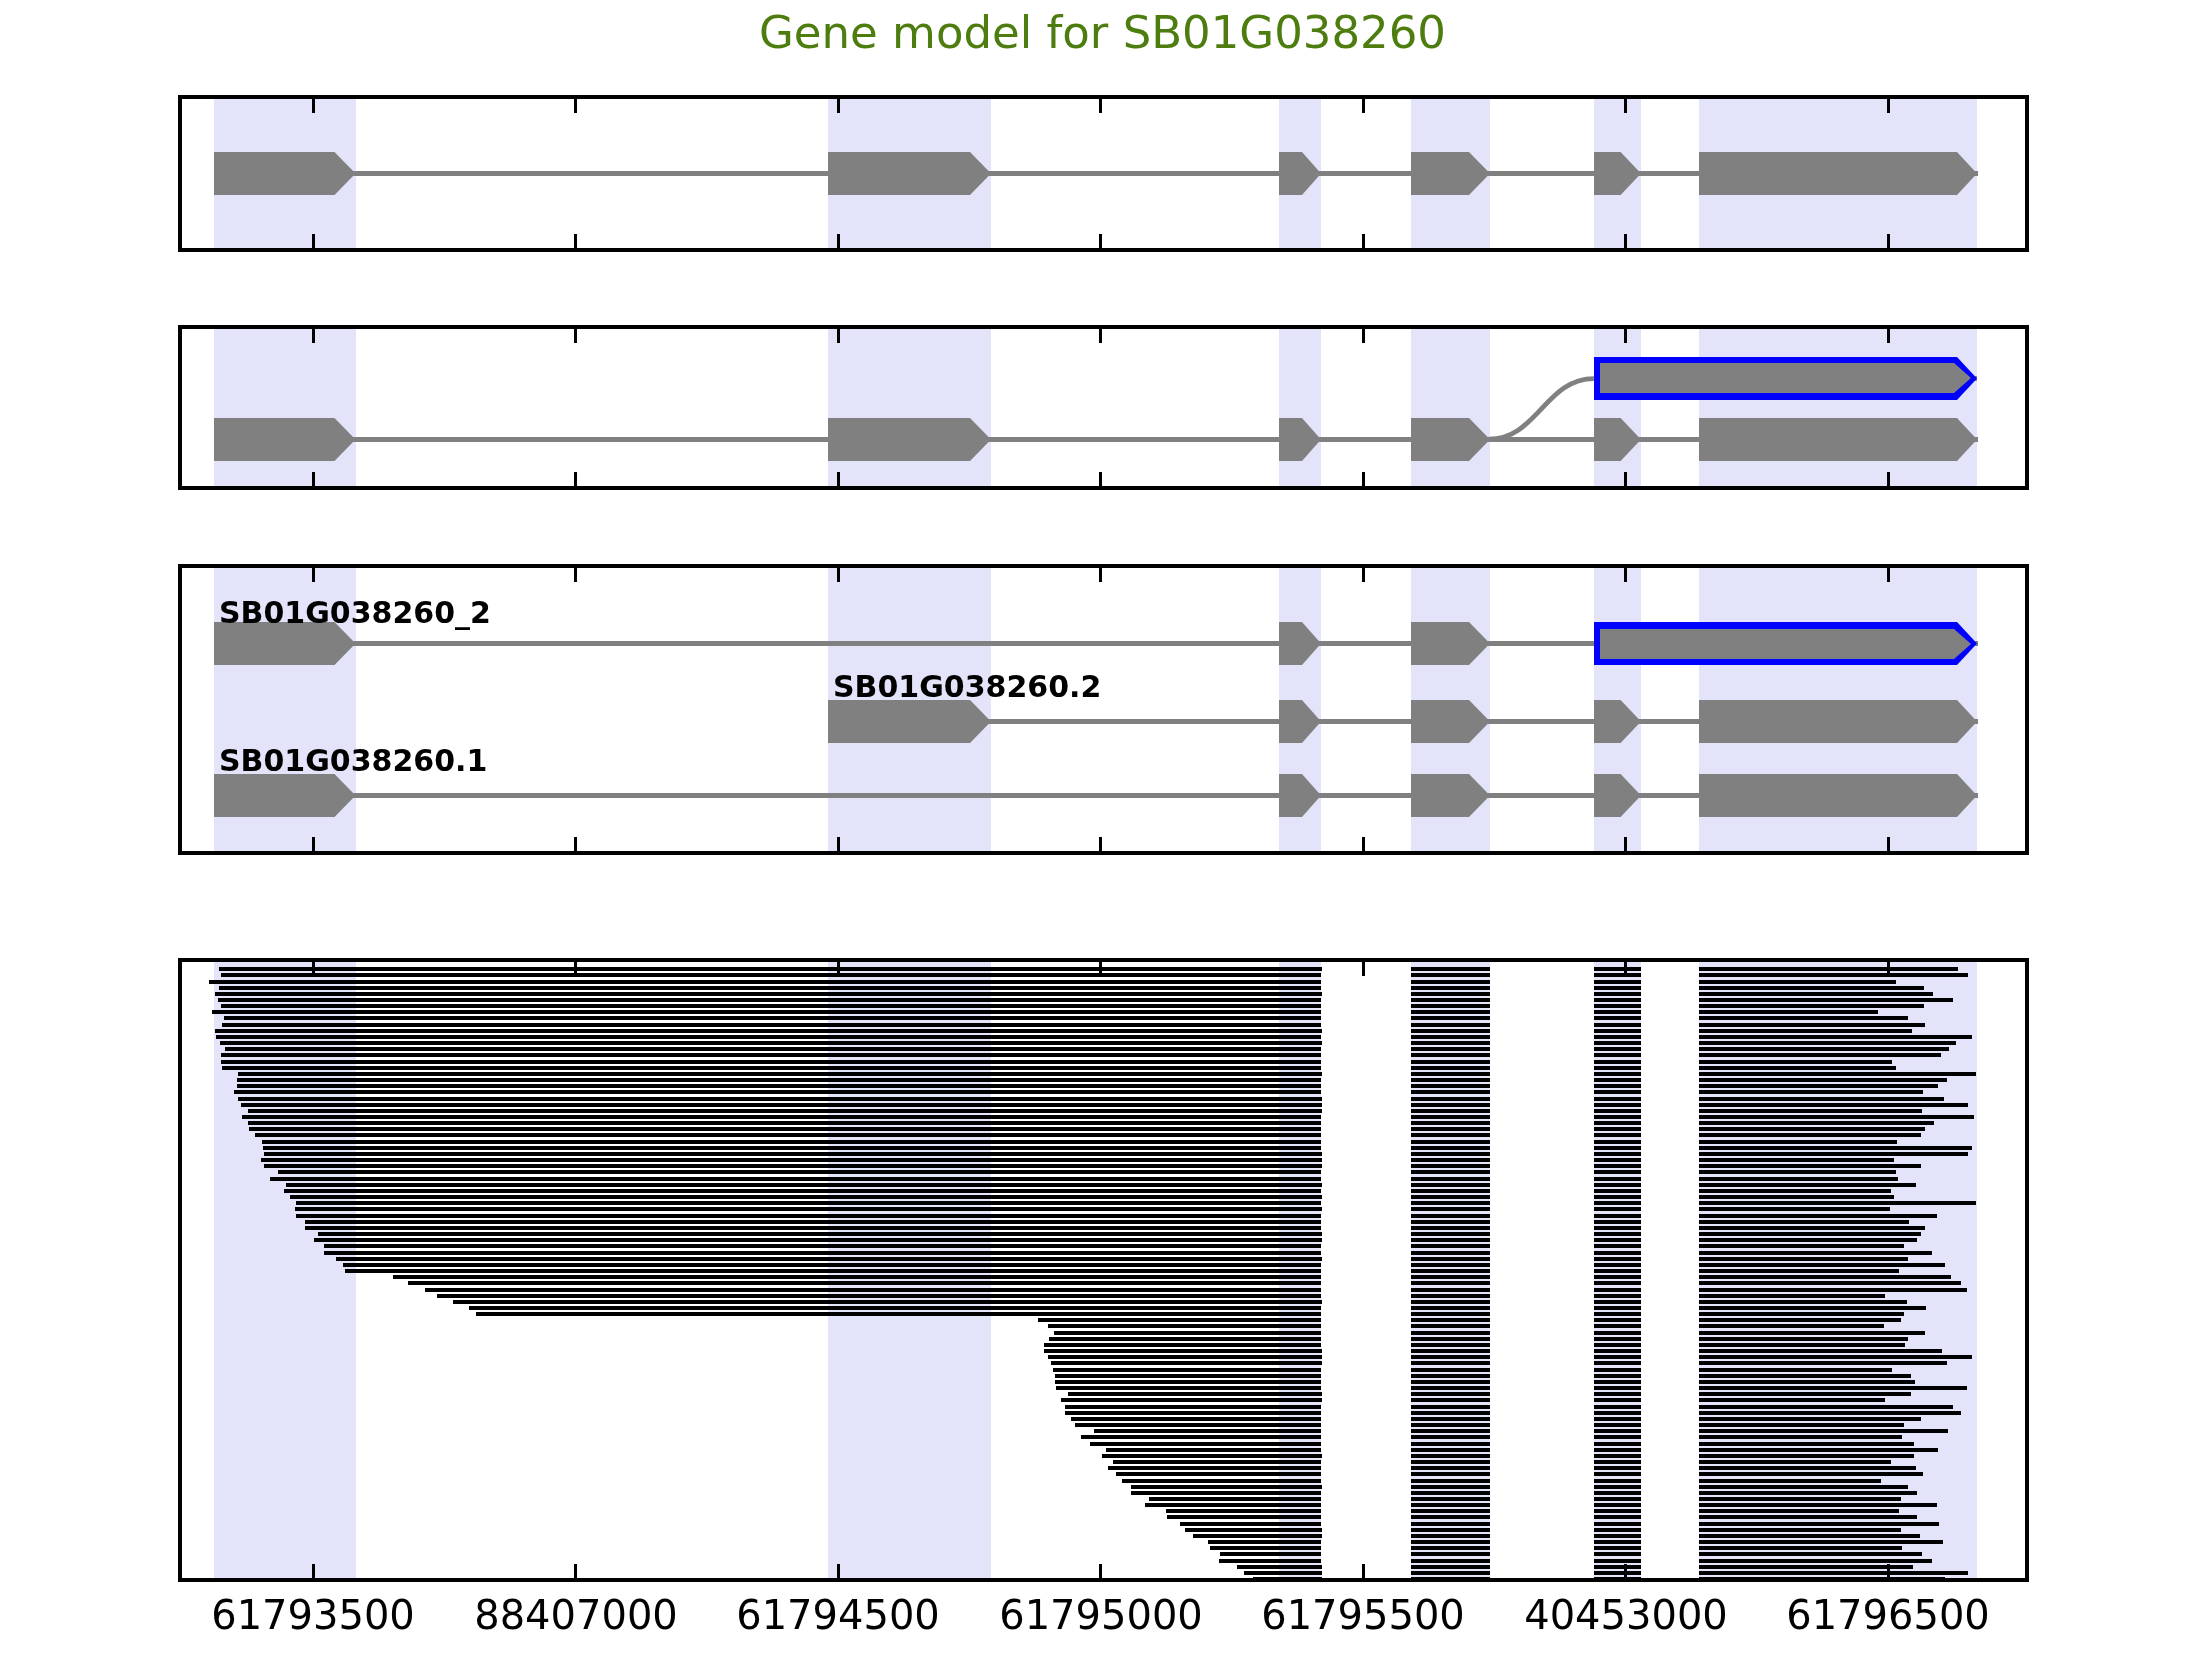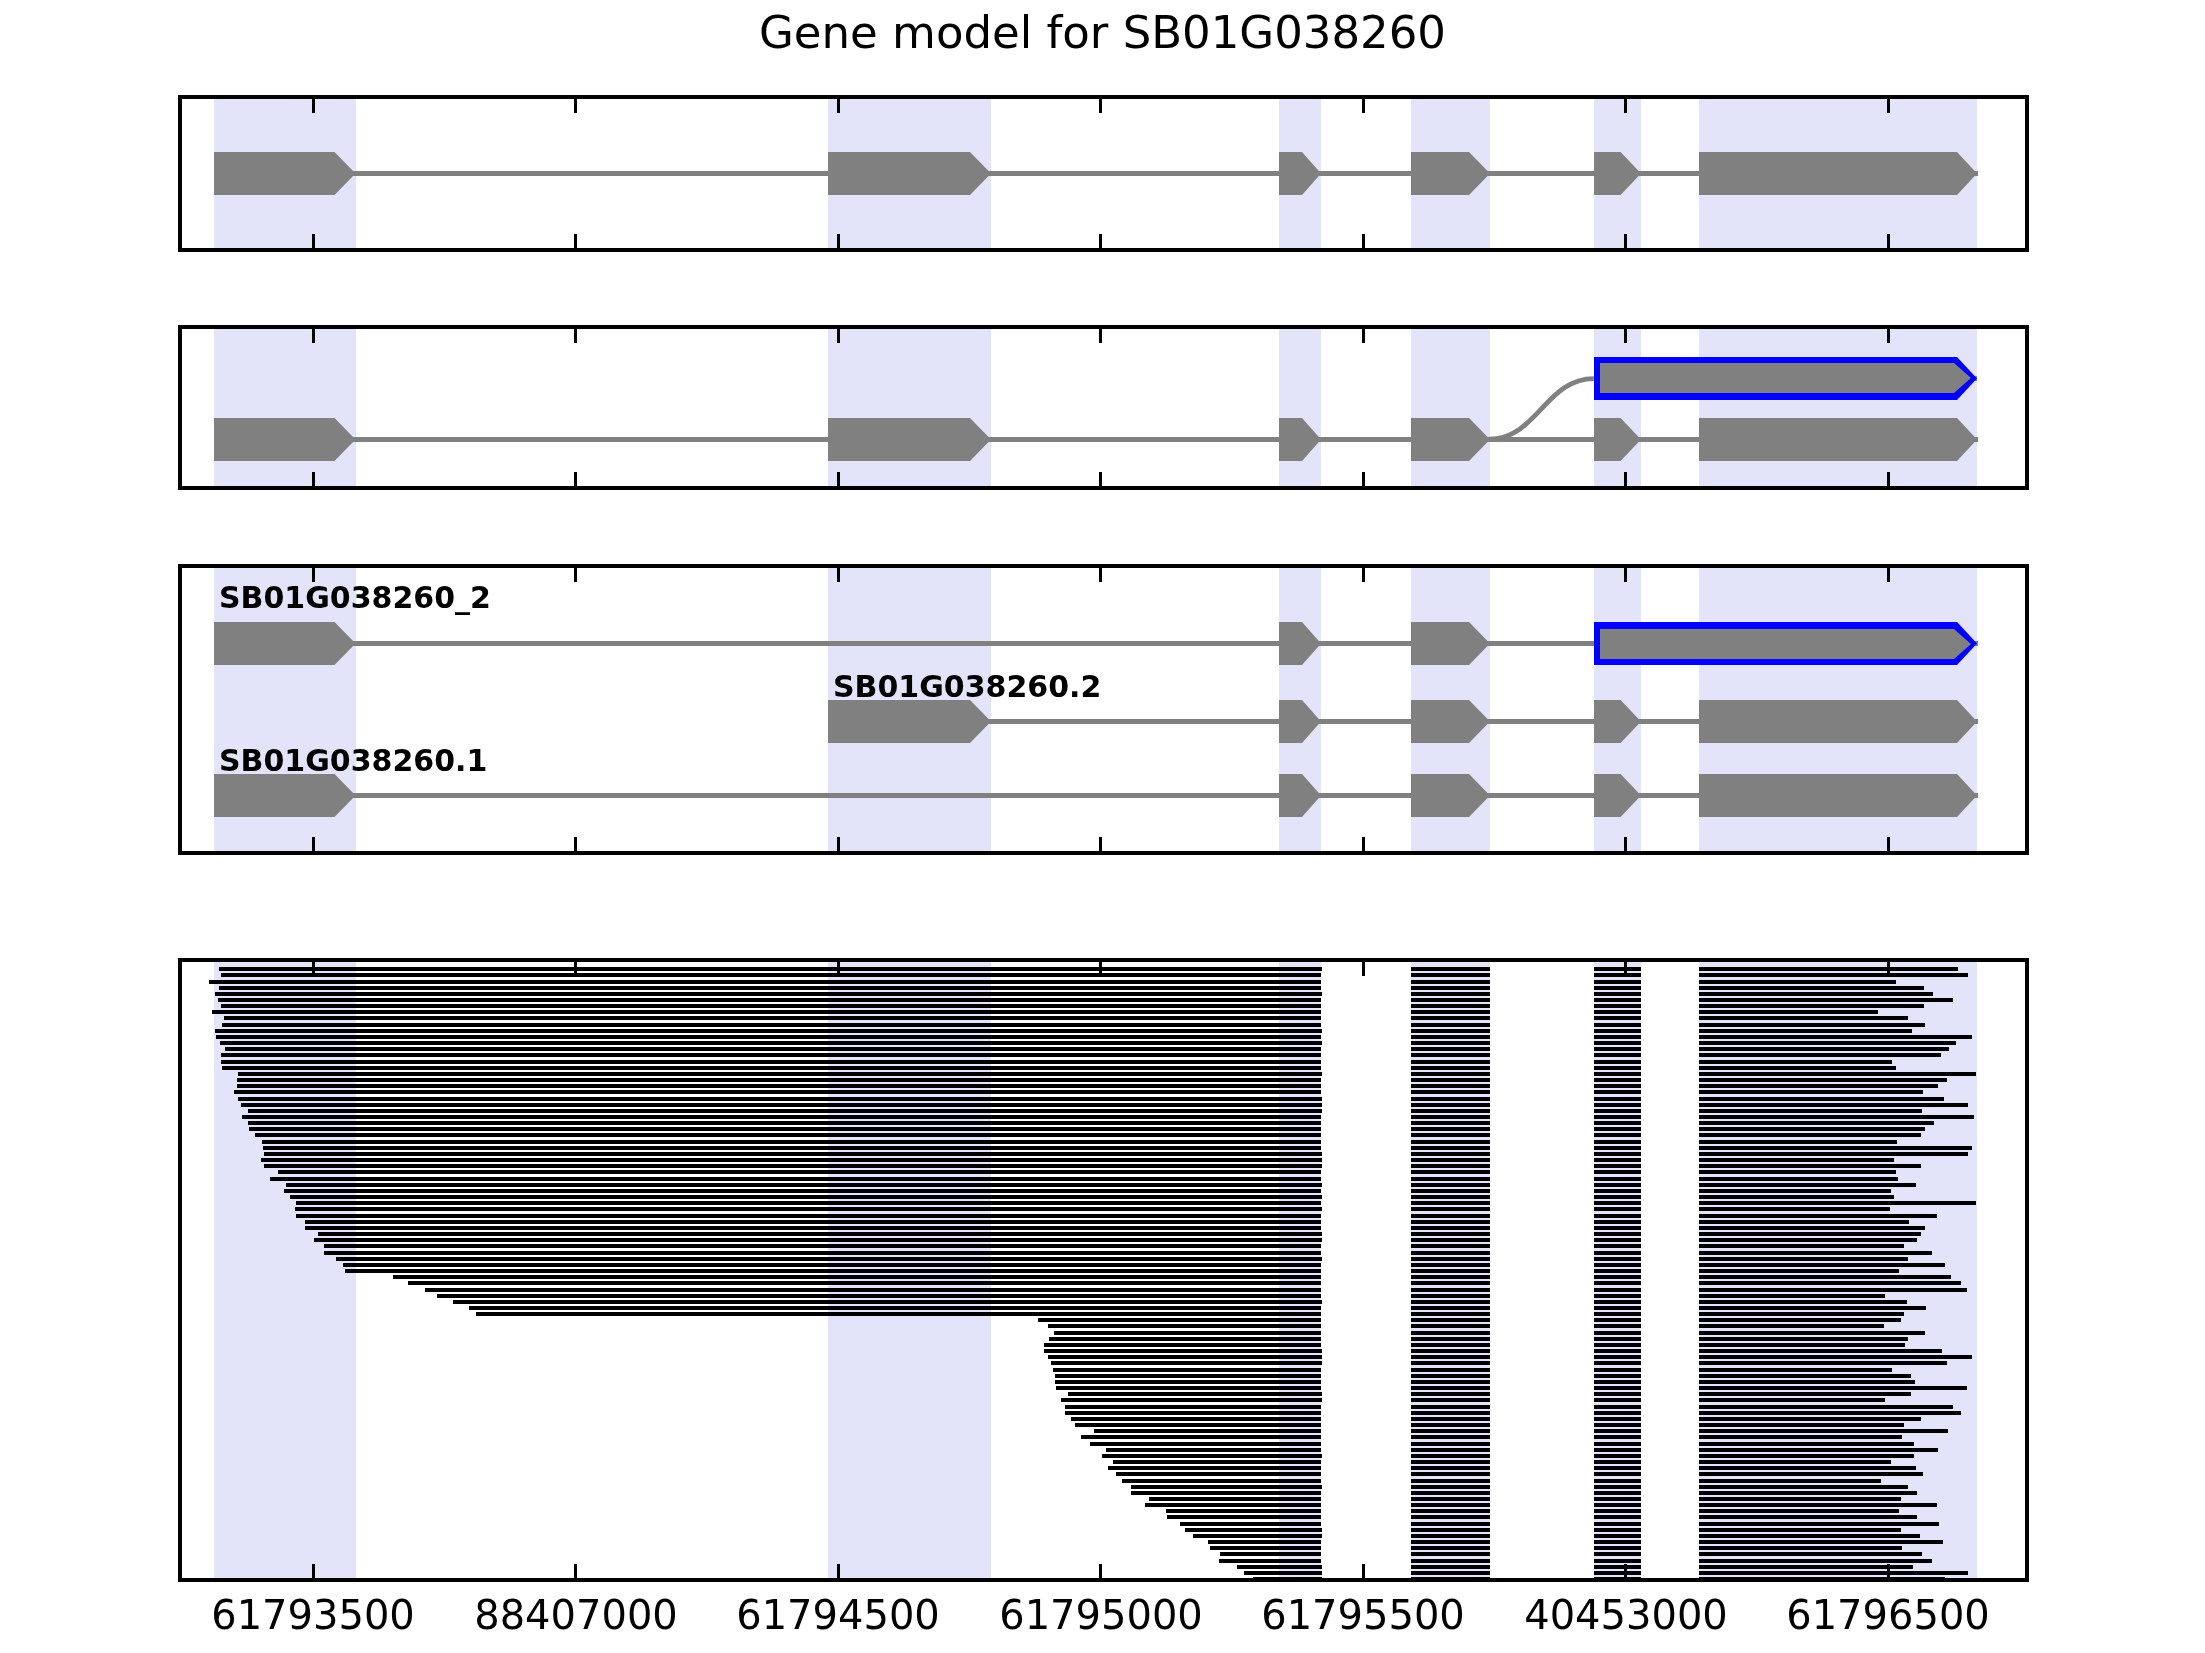--- a/index.html
+++ b/index.html
@@ -1,20 +1,20 @@
 <!DOCTYPE html>
 <html style="font-size:11px"><head>
 <meta charset="utf-8">
 <style>
   html,body{margin:0;padding:0;background:#ffffff;}
   body{width:2205px;height:1654px;font-family:"DejaVu Sans",sans-serif;position:relative;overflow:hidden;}
   .stage{position:absolute;left:0;top:0;width:2205px;height:1654px;}
 
   .panel-title{
-    position:absolute;text-align:center;color:#000000;
+    position:absolute;text-align:center;color:#4d7c0f;
     font-family:"DejaVu Sans",sans-serif;font-weight:400;white-space:nowrap;
   }
   .axes{
     position:absolute;border:4.1px solid #000;background:#ffffff;box-sizing:border-box;
   }
   .inner{position:absolute;left:0;top:0;right:0;bottom:0;overflow:hidden;}
   .hl{position:absolute;top:0;bottom:0;background:#e3e3fa;}
   .tick{position:absolute;width:2.8px;background:#000;}
   .intron{position:absolute;background:#808080;height:4.8px;}
   .exon{position:absolute;background:#808080;}
@@ -128,21 +128,21 @@
         <div class="tick" style="left: 1442px; height: 13.8px; top: 0px;"></div>
         <div class="tick" style="left: 1442px; height: 13.8px; bottom: 0px;"></div>
         <div class="tick" style="left: 1705px; height: 13.8px; top: 0px;"></div>
         <div class="tick" style="left: 1705px; height: 13.8px; bottom: 0px;"></div>
         <div class="intron" style="left: 31.5px; width: 1764px; top: 73px;"></div>
         <div class="exon" style="left: 31.5px; top: 54px; width: 142px; height: 43px; background: rgb(128, 128, 128); clip-path: polygon(0px 0px, 121px 0px, 142px 50%, 121px 100%, 0px 100%);"></div>
         <div class="exon" style="left: 1097px; top: 54px; width: 42px; height: 43px; background: rgb(128, 128, 128); clip-path: polygon(0px 0px, 23px 0px, 42px 50%, 23px 100%, 0px 100%);"></div>
         <div class="exon" style="left: 1229px; top: 54px; width: 79px; height: 43px; background: rgb(128, 128, 128); clip-path: polygon(0px 0px, 58px 0px, 79px 50%, 58px 100%, 0px 100%);"></div>
         <div class="exon-blue" style="left: 1412px; top: 54px; width: 383px; height: 43px; background: rgb(0, 0, 255); clip-path: polygon(0px 0px, 363px 0px, 383px 50%, 363px 100%, 0px 100%);"></div>
         <div class="exon-blue" style="left: 1418px; top: 61px; width: 371px; height: 30px; background: rgb(128, 128, 128); clip-path: polygon(0px 0px, 354px 0px, 371px 50%, 354px 100%, 0px 100%);"></div>
-        <div class="iso-label" style="left: 37px; top: 12px; font-size: 30px;">SB01G038260_2</div>
+        <div class="iso-label" style="left: 37px; top: 27px; font-size: 30px;">SB01G038260_2</div>
         <div class="intron" style="left: 646px; width: 1150px; top: 151px;"></div>
         <div class="exon" style="left: 646px; top: 132px; width: 163px; height: 43px; background: rgb(128, 128, 128); clip-path: polygon(0px 0px, 142px 0px, 163px 50%, 142px 100%, 0px 100%);"></div>
         <div class="exon" style="left: 1097px; top: 132px; width: 42px; height: 43px; background: rgb(128, 128, 128); clip-path: polygon(0px 0px, 23px 0px, 42px 50%, 23px 100%, 0px 100%);"></div>
         <div class="exon" style="left: 1229px; top: 132px; width: 79px; height: 43px; background: rgb(128, 128, 128); clip-path: polygon(0px 0px, 58px 0px, 79px 50%, 58px 100%, 0px 100%);"></div>
         <div class="exon" style="left: 1412px; top: 132px; width: 47px; height: 43px; background: rgb(128, 128, 128); clip-path: polygon(0px 0px, 26.6px 0px, 47px 50%, 26.6px 100%, 0px 100%);"></div>
         <div class="exon" style="left: 1517px; top: 132px; width: 278px; height: 43px; background: rgb(128, 128, 128); clip-path: polygon(0px 0px, 258px 0px, 278px 50%, 258px 100%, 0px 100%);"></div>
         <div class="iso-label" style="left: 651px; top: 101px; font-size: 30px;">SB01G038260.2</div>
         <div class="intron" style="left: 31.5px; width: 1764px; top: 225px;"></div>
         <div class="exon" style="left: 31.5px; top: 206px; width: 142px; height: 43px; background: rgb(128, 128, 128); clip-path: polygon(0px 0px, 121px 0px, 142px 50%, 121px 100%, 0px 100%);"></div>
         <div class="exon" style="left: 1097px; top: 206px; width: 42px; height: 43px; background: rgb(128, 128, 128); clip-path: polygon(0px 0px, 23px 0px, 42px 50%, 23px 100%, 0px 100%);"></div>

